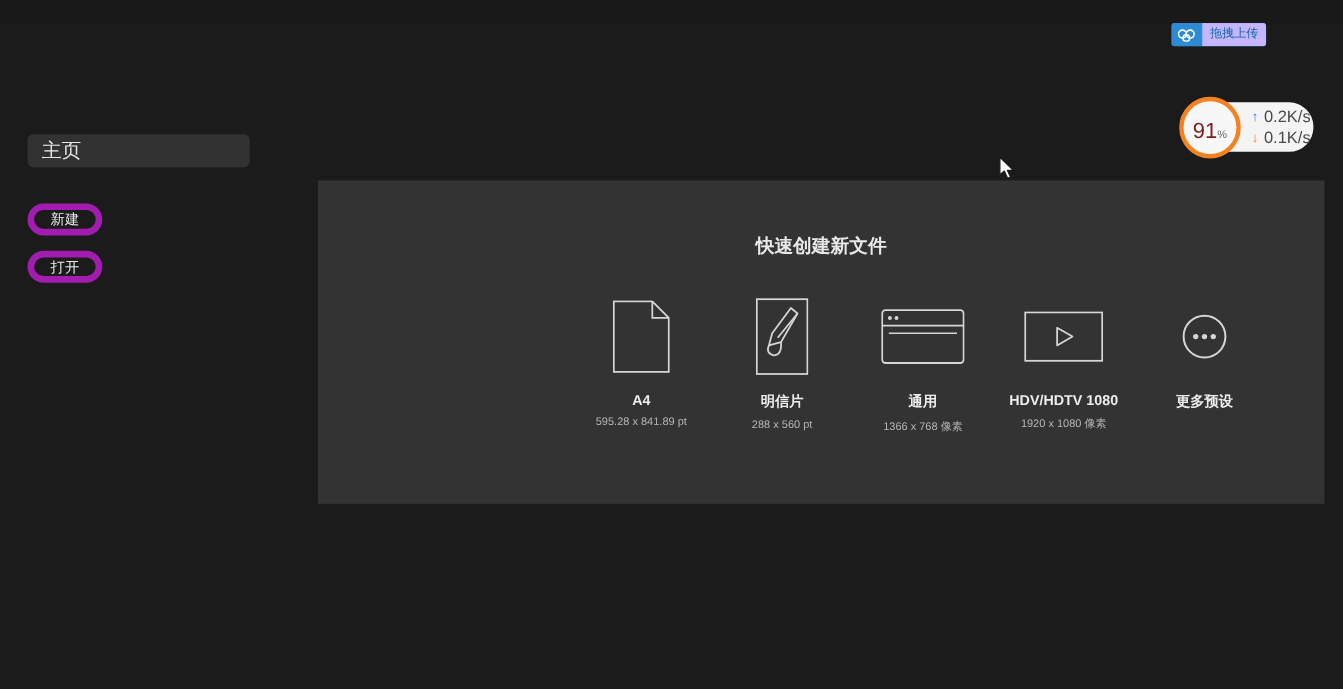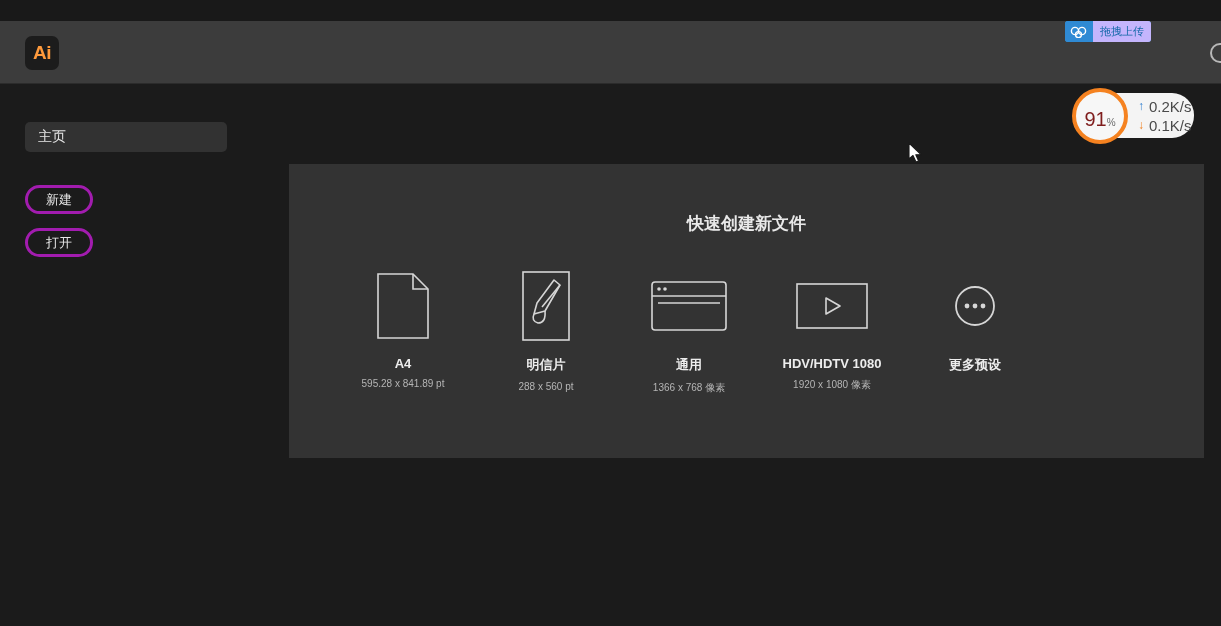--- a/index.html
+++ b/index.html
@@ -112,26 +112,26 @@
   
   .sidebar { position: absolute; left: 0; top: 84px; width: 290px; height: 542px; }
   .nav-item {
     position: absolute; left: 25px; top: 38px;
     width: 202px; height: 30px;
     background: #323232;
     border-radius: 5px;
     display: flex; align-items: center;
     padding-left: 13px;
     color: #e6e6e6;
-    font-size: 14px;
+    font-size: 18px;
   }
   .pill-btn {
     position: absolute; left: 25px;
     width: 68px; height: 29px;
-    border: 3px solid #a21caf;
+    border: 6px solid #a21caf;
     border-radius: 15px;
     color: #e8e8e8;
     font-size: 13px;
     display: flex; align-items: center; justify-content: center;
     background: transparent;
     cursor: pointer;
   }
   .pill-new { top: 101px; }
   .pill-open { top: 144px; }
 
@@ -146,22 +146,22 @@
     width: 915px;
     text-align: center;
     color: #e9e9e9;
     font-size: 17px;
     font-weight: bold;
   }
   .preset-row {
     position: absolute; left: 50px; top: 100px;
     width: 820px;
     display: flex;
-    justify-content: flex-start;
-    gap: 15px;
+    justify-content: flex-end;
+    gap: 0;
   }
   .preset-card {
     width: 128px;
     display: flex; flex-direction: column; align-items: center;
     cursor: pointer;
   }
   .preset-icon {
     height: 84px;
     display: flex; align-items: center; justify-content: center;
   }
@@ -182,24 +182,20 @@
   
   .cursor { position: absolute; left: 908px; top: 142px; }
 </style>
 </head>
 <body>
 
 <div id="app">
 
   <div class="window-strip"></div>
 
-  <div class="app-header">
-    <div class="ai-logo">Ai</div>
-    <div class="search-circle"></div>
-  </div>
 
   <div class="upload-badge">
     <div class="ub-icon">
       <svg width="18" height="12" viewBox="0 0 18 12">
         <circle cx="5" cy="5" r="3.6" fill="none" stroke="#ffffff" stroke-width="1.4"></circle>
         <circle cx="12" cy="5" r="3.6" fill="none" stroke="#ffffff" stroke-width="1.4"></circle>
         <circle cx="8.5" cy="8.6" r="3" fill="none" stroke="#ffffff" stroke-width="1.4"></circle>
       </svg>
     </div>
     <div class="ub-label">拖拽上传</div>

